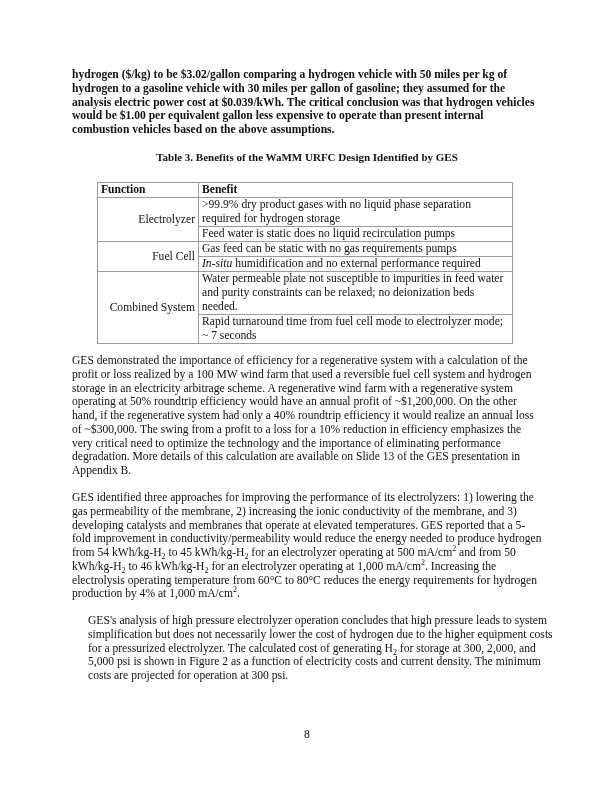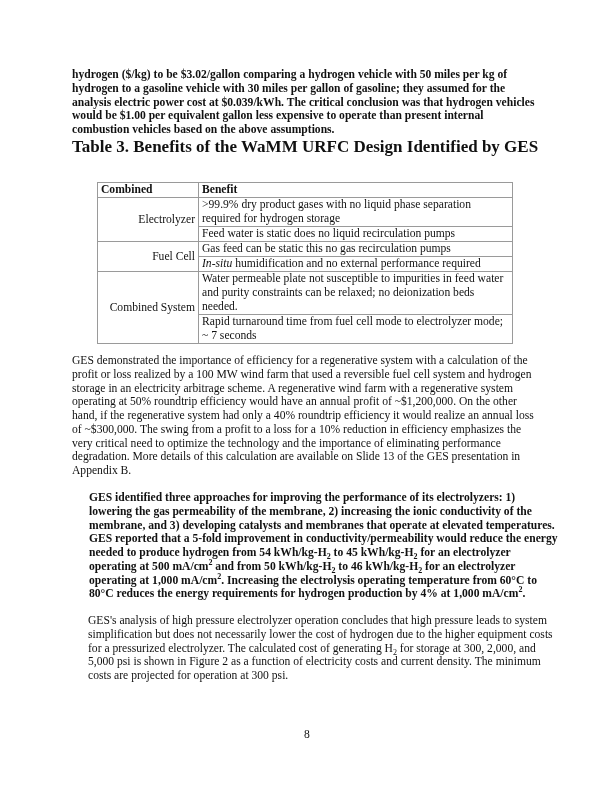--- a/index.html
+++ b/index.html
@@ -1,58 +1,58 @@
 <!DOCTYPE html>
 <html><head>
 <meta charset="utf-8">
 <style>
   html, body { margin: 0; padding: 0; background: #ffffff; }
   body { width: 612px; height: 792px; position: relative; overflow: hidden;
          font-family: "Liberation Serif", serif; color: #111111; }
   .page { position: absolute; left: 72px; top: 68px; width: 470px; }
   p { margin: 0; font-size: 11.6px; line-height: 13.75px; }
   .para1 { position: absolute; top: 0; left: 0; width: 470px; font-weight: bold; }
-  .caption { position: absolute; top: 72px; left: 0; width: 470px; 
-             font-weight: bold; font-size: 17px; line-height: 14px; }
+  .caption { position: absolute; top: 82px; left: 0; width: 470px; text-align: center;
+             font-weight: bold; font-size: 11px; line-height: 14px; }
   table { position: absolute; top: 114px; left: 25px; width: 416px; border-collapse: collapse;
           font-size: 11.6px; line-height: 14px; }
   td, th { border: 1px solid #9a9a9a; padding: 0 3px; vertical-align: top; text-align: left; }
   th { font-weight: bold; }
   td.fn { width: 94px; vertical-align: middle; text-align: right; }
   .p2 { position: absolute; top: 286px; left: 0; width: 470px; }
-  .p3 { position: absolute; top: 423px; left: 17px; width: 470px; font-weight: bold; }
+  .p3 { position: absolute; top: 423px; left: 0; width: 470px; }
   .p4b { position: absolute; top: 546px; left: 16px; width: 470px; }
   .pagenum { position: absolute; top: 660px; left: 0; width: 470px; text-align: center; font-size: 11.6px; }
   sub, sup { font-size: 8px; line-height: 0; }
 </style>
 </head>
 <body>
 
 <div class="page">
 
   <p class="para1">hydrogen ($/kg) to be $3.02/gallon comparing a hydrogen vehicle with 50 miles per kg of hydrogen to a gasoline vehicle with 30 miles per gallon of gasoline; they assumed for the analysis electric power cost at $0.039/kWh. The critical conclusion was that hydrogen vehicles would be $1.00 per equivalent gallon less expensive to operate than present internal combustion vehicles based on the above assumptions.</p>
 
   <div class="caption">Table 3. Benefits of the WaMM URFC Design Identified by GES</div>
 
   <table>
     <tbody>
         <tr>
-      <th>Combined</th>
+      <th>Function</th>
       <th>Benefit</th>
     </tr>
     <tr>
       <td class="fn" rowspan="2">Electrolyzer</td>
       <td>&gt;99.9% dry product gases with no liquid phase separation required for hydrogen storage</td>
     </tr>
     <tr>
       <td>Feed water is static does no liquid recirculation pumps</td>
     </tr>
     <tr>
       <td class="fn" rowspan="2">Fuel Cell</td>
-      <td>Gas feed can be static this no gas recirculation pumps</td>
+      <td>Gas feed can be static with no gas requirements pumps</td>
     </tr>
     <tr>
       <td><i>In-situ</i> <span>humidification and no external performance required</span></td>
     </tr>
     <tr>
       <td class="fn" rowspan="2">Combined System</td>
       <td>Water permeable plate not susceptible to impurities in feed water and purity constraints can be relaxed; no deionization beds needed.</td>
     </tr>
     <tr>
       <td>Rapid turnaround time from fuel cell mode to electrolyzer mode; ~ 7 seconds</td>

